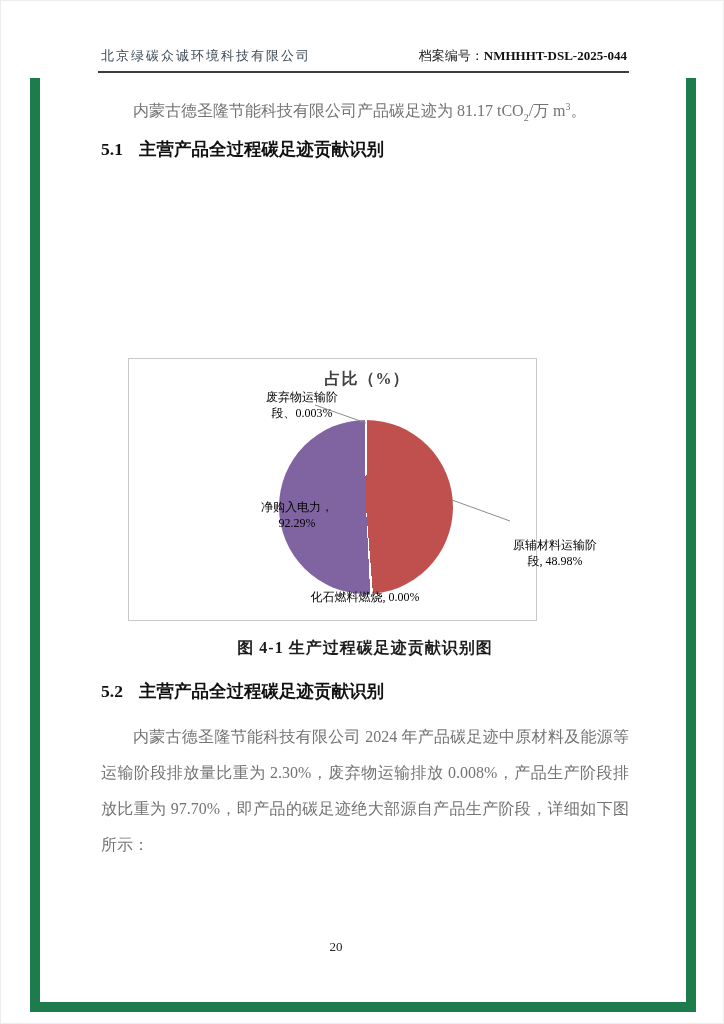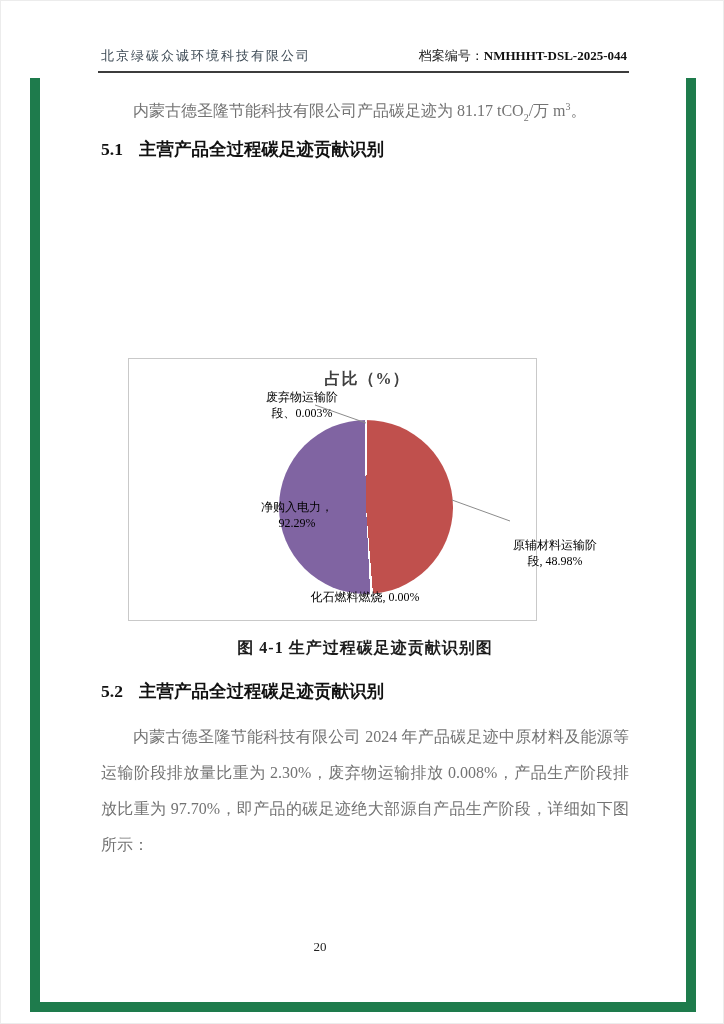--- a/index.html
+++ b/index.html
@@ -38,21 +38,21 @@
   .pie-label{position:absolute;font-size:12px;line-height:16px;color:#000000;text-align:center;
              font-family:Liberation Serif, serif;}
   .lbl-waste{left:132px;top:30px;width:82px;}
   .lbl-power{left:128px;top:140px;width:80px;}
   .lbl-material{left:384px;top:146px;width:84px;margin-top:32px;}
   .lbl-fossil{left:176px;top:230px;width:120px;}
   .leader-svg{position:absolute;left:0;top:0;width:494px;height:261px;}
   
   .caption{position:absolute;left:100px;top:637px;width:528px;text-align:center;
            font-size:16px;font-weight:bold;color:#1d1d1d;letter-spacing:1px;}
-  .pageno{position:absolute;left:0;top:938px;width:638px;text-align:center;font-size:13px;color:#222;}
+  .pageno{position:absolute;left:16px;top:938px;width:638px;text-align:center;font-size:13px;color:#222;}
 </style>
 </head>
 <body>
 
 <div class="page">
 
   <div class="frame frame-left"></div>
   <div class="frame frame-right"></div>
   <div class="frame frame-bottom"></div>
 

